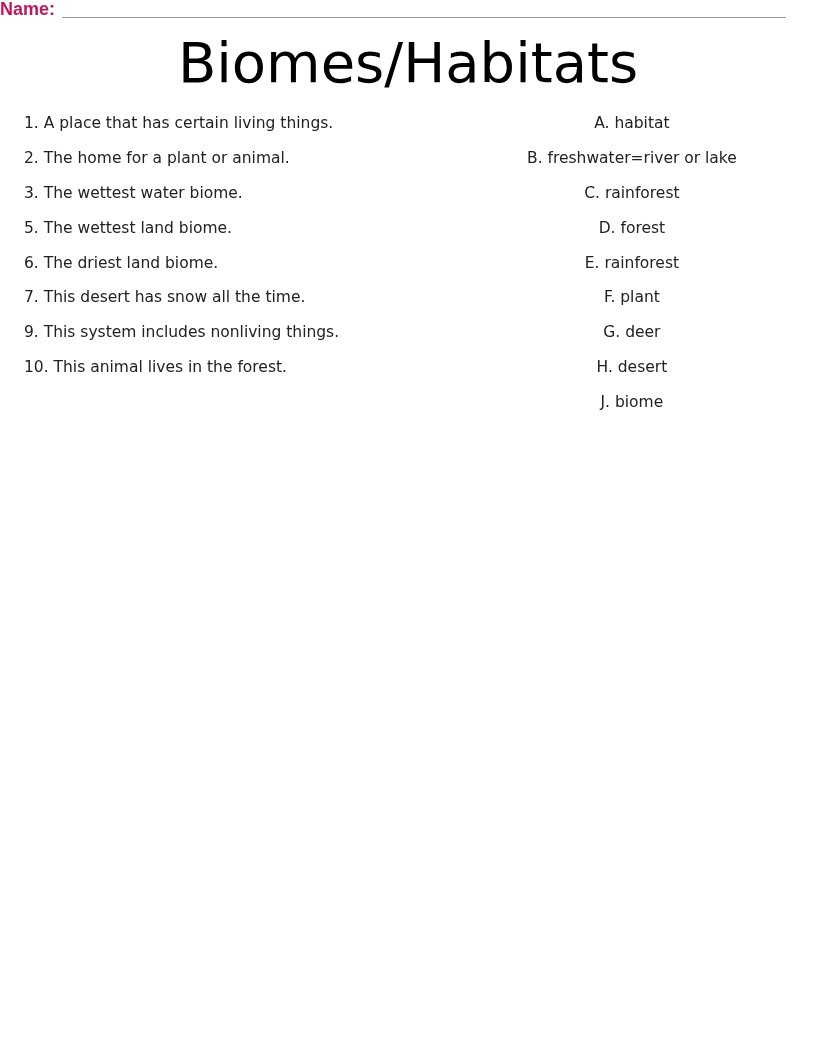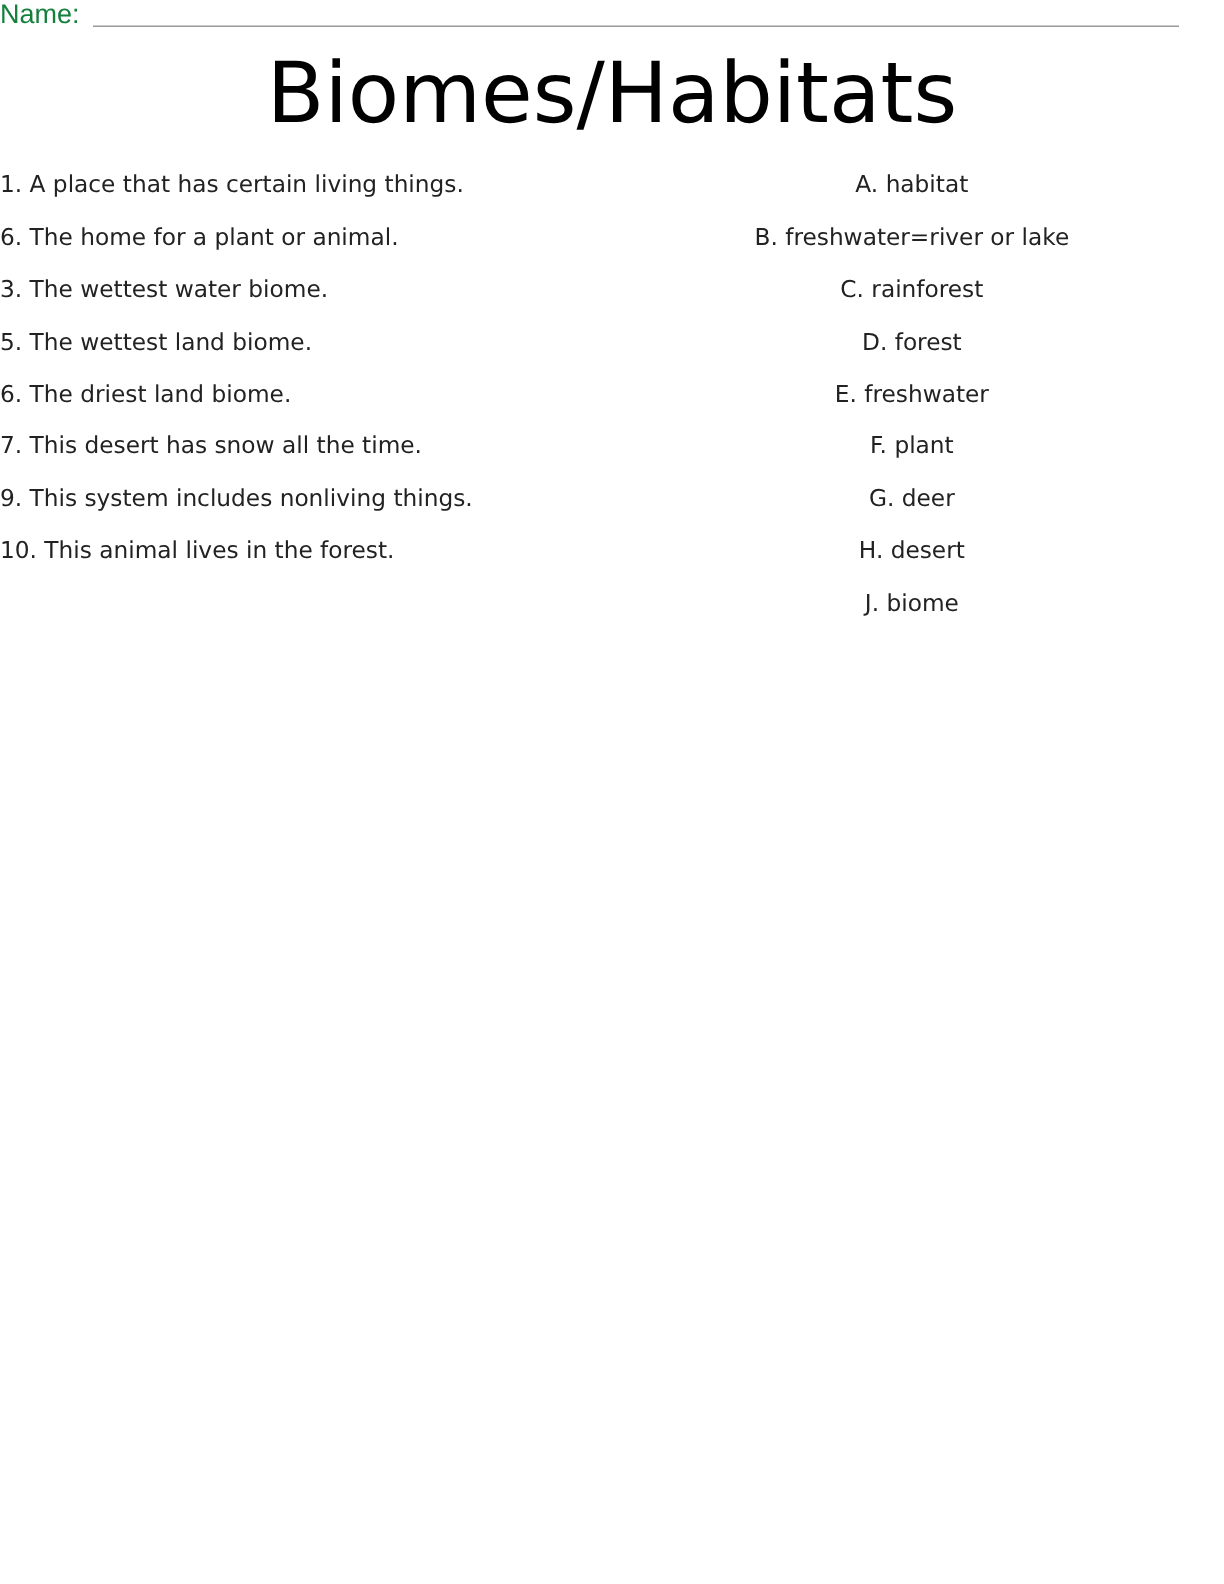--- a/index.html
+++ b/index.html
@@ -1,49 +1,49 @@
 <!DOCTYPE html>
 <html><head>
   <meta charset="utf-8">
   <style>
     html, body { margin: 0; padding: 0; background: #ffffff; }
     body { width: 816px; height: 1056px; position: relative; overflow: hidden; color: #111; }
     .name-row { position: absolute; left: 0; top: 0; height: 22px; width: 816px; }
-    .name-label { position: absolute; left: 0; top: -1px; font-family: "Liberation Sans", sans-serif; font-size: 18px; color: #15803d; }
+    .name-label { position: absolute; left: 0; top: -1px; font-family: "Liberation Sans", sans-serif; font-size: 18px; color: #be185d; font-weight: bold; }
     .name-line { position: absolute; left: 62px; top: 17px; width: 724px; height: 0; border-bottom: 1px solid #9a9a9a; }
     .title { position: absolute; left: 0; top: 27px; width: 816px; text-align: center; font-family: "DejaVu Sans", sans-serif; font-size: 56px; color: #000; line-height: 72px; }
     .list { position: absolute; top: 113px; font-family: "DejaVu Sans", sans-serif; font-size: 15.5px; color: #222; }
-    .list .item { height: 34.9px; line-height: 20px; white-space: nowrap; }
+    .list .item { height: 34.9px; line-height: 20px; white-space: nowrap; padding-left: 24px; }
     .clues { left: 0; }
     .answers { left: 503px; text-align: center; }
   </style>
 </head>
 <body>
 
 <div class="name-row">
   <span class="name-label">Name:</span>
   <div class="name-line"></div>
 </div>
 
 <div class="title">Biomes/Habitats</div>
 
 <div class="list clues">
   <div class="item">1. A place that has certain living things.</div>
-  <div class="item">6. The home for a plant or animal.</div>
+  <div class="item">2. The home for a plant or animal.</div>
   <div class="item">3. The wettest water biome.</div>
   <div class="item">5. The wettest land biome.</div>
   <div class="item">6. The driest land biome.</div>
   <div class="item">7. This desert has snow all the time.</div>
   <div class="item">9. This system includes nonliving things.</div>
   <div class="item">10. This animal lives in the forest.</div>
 </div>
 
 <div class="list answers">
   <div class="item">A. habitat</div>
   <div class="item">B. freshwater=river or lake</div>
   <div class="item">C. rainforest</div>
   <div class="item">D. forest</div>
-  <div class="item">E. freshwater</div>
+  <div class="item">E. rainforest</div>
   <div class="item">F. plant</div>
   <div class="item">G. deer</div>
   <div class="item">H. desert</div>
   <div class="item">J. biome</div>
 </div>
 
 </body></html>

